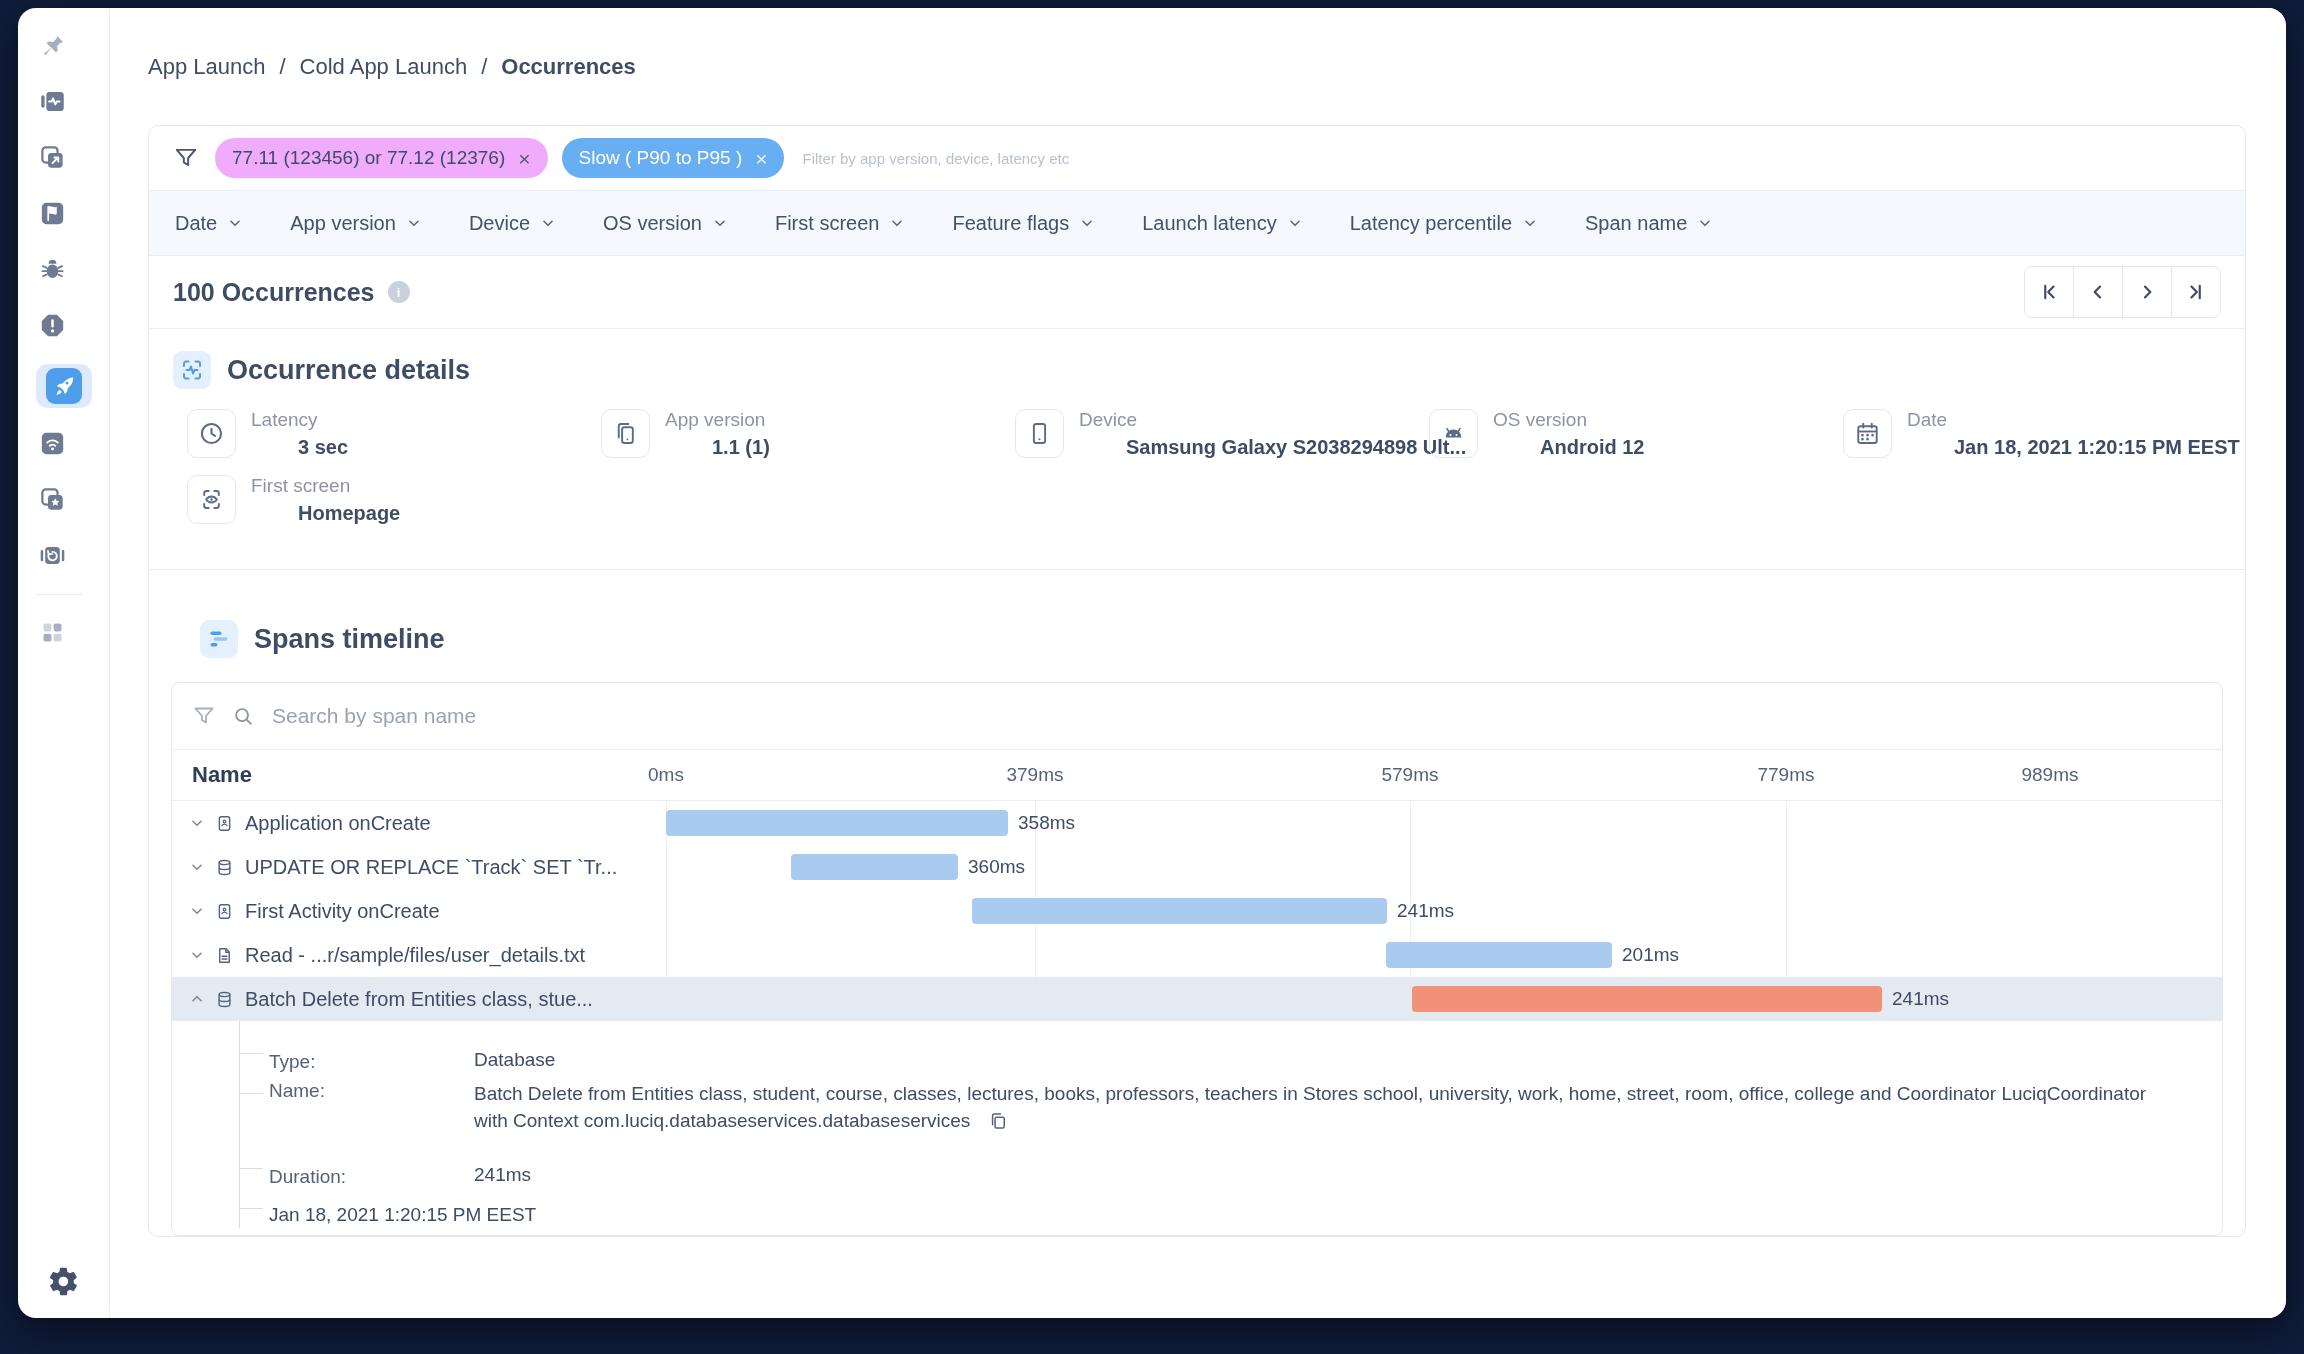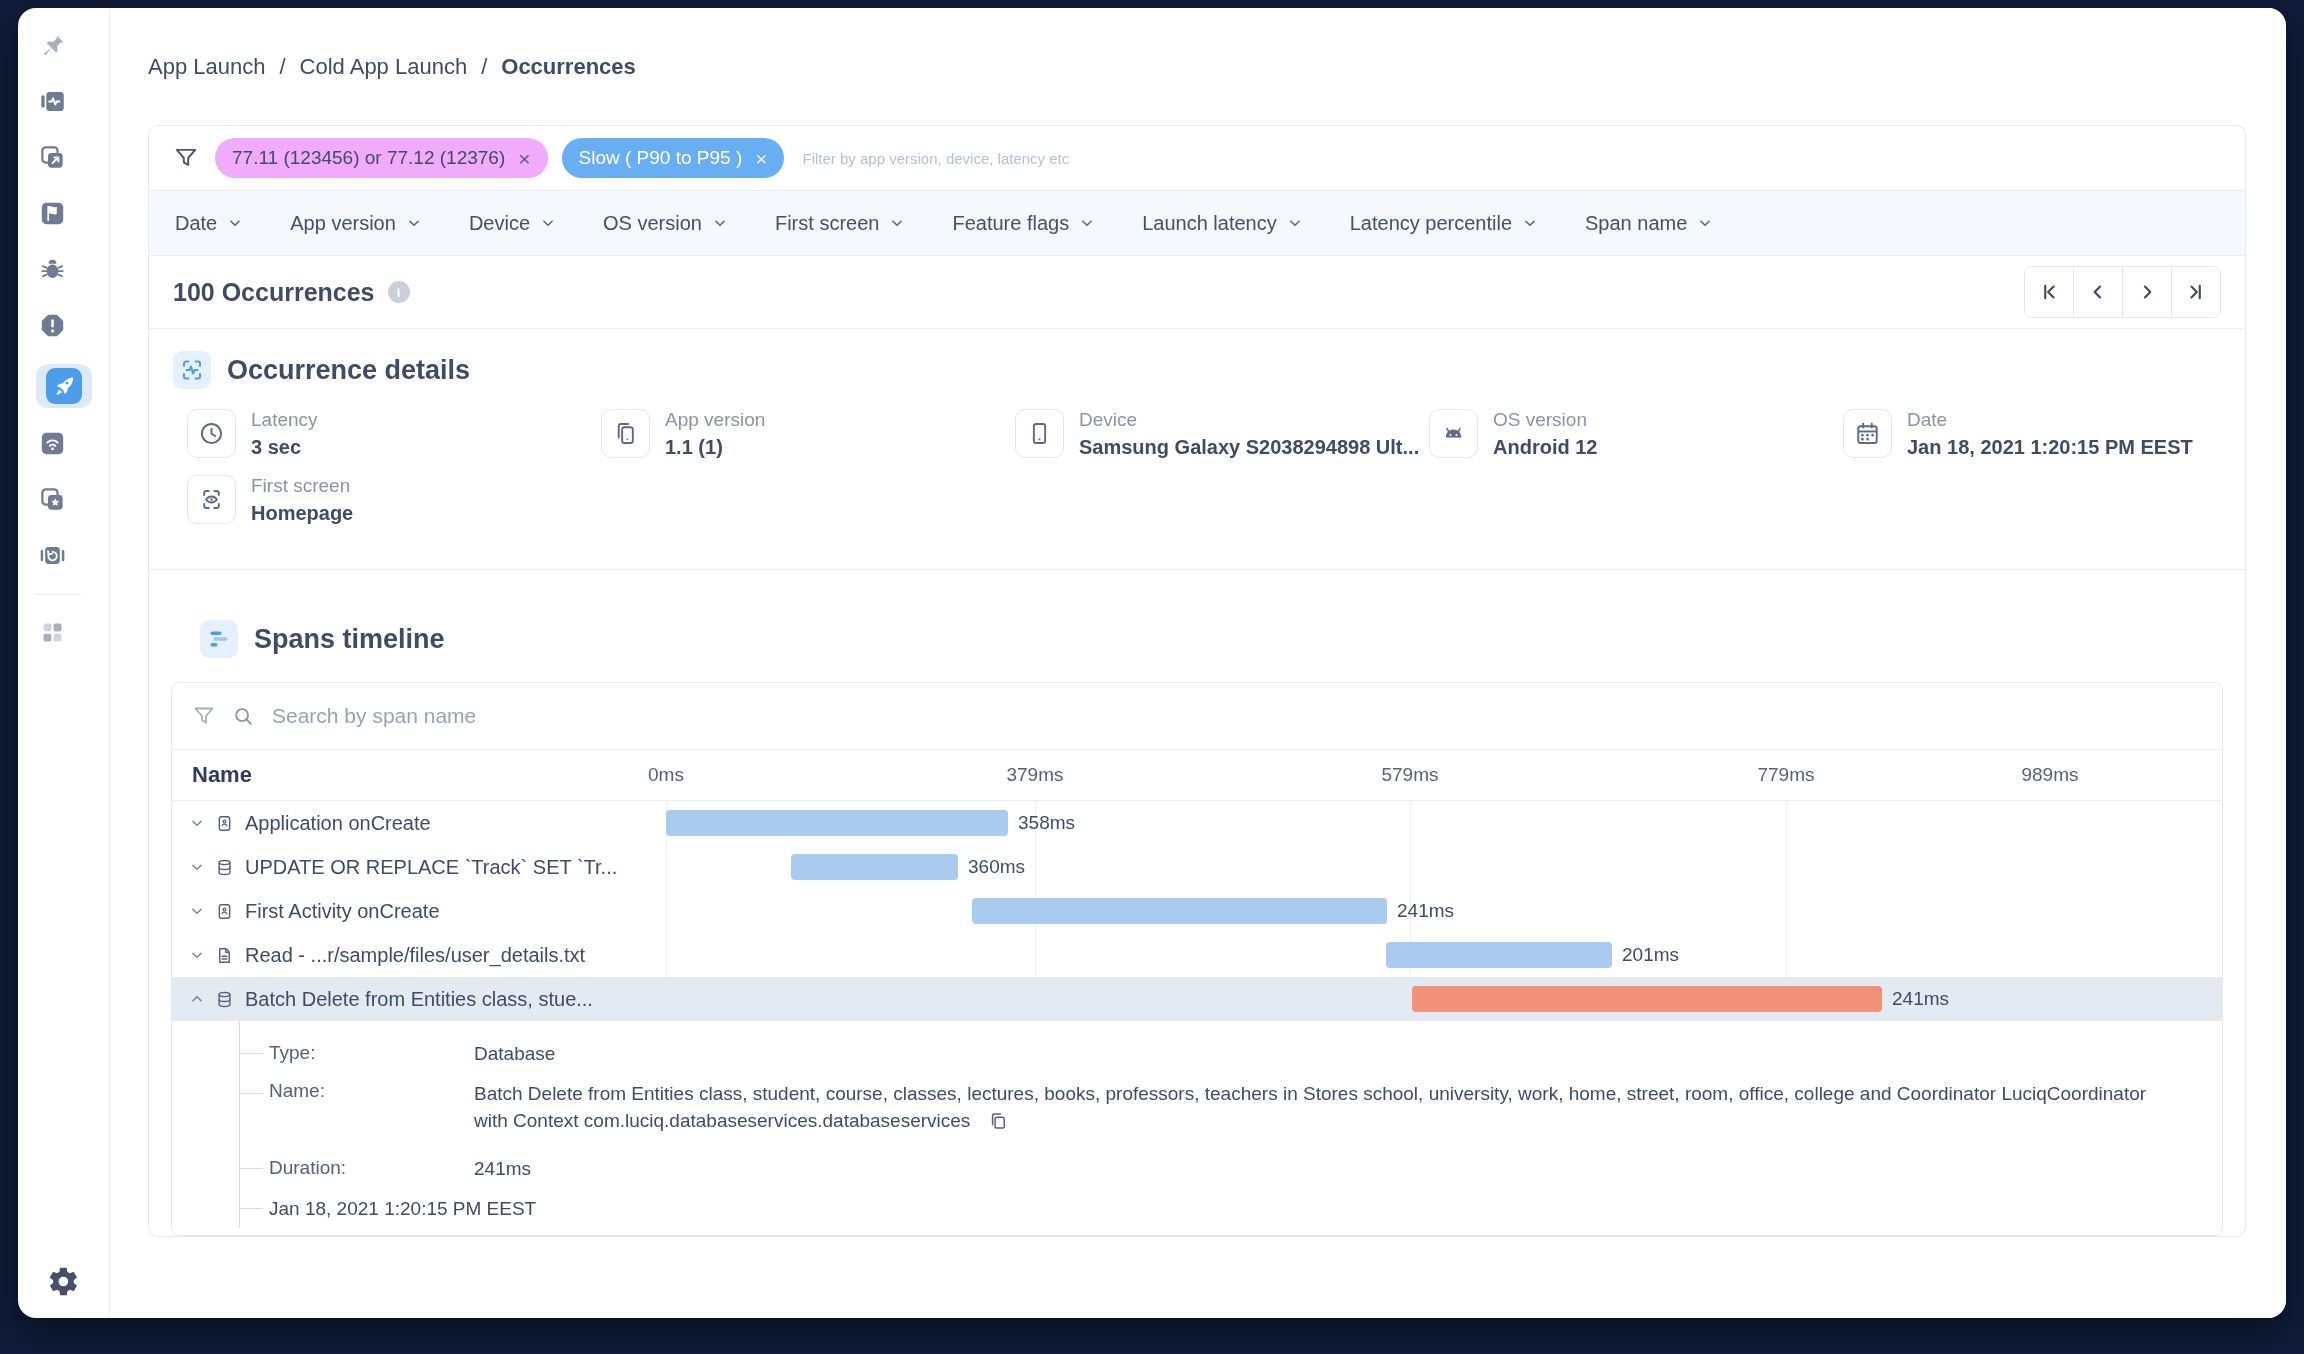--- a/index.html
+++ b/index.html
@@ -54,21 +54,21 @@
   .details-section{height:241px;min-height:241px;box-sizing:border-box;padding:22px 24px 0;border-bottom:1px solid #E9EDF3;}
   .sec-head{display:flex;align-items:center;gap:16px;}
   .sec-icon{width:38px;height:38px;border-radius:9px;background:#E4F0FD;display:flex;align-items:center;justify-content:center;}
   .sec-icon svg{width:24px;height:24px;}
   .sec-head h2{margin:0;font-size:27px;color:#3E4C66;font-weight:700;}
   .fields{display:grid;grid-template-columns:repeat(5,414px);row-gap:16px;margin:20px 0 0 14px;}
   .field{display:flex;gap:15px;align-items:flex-start;}
   .fbox{width:47px;height:47px;border:1px solid #E2E6ED;border-radius:10px;display:flex;align-items:center;justify-content:center;color:#5E6B87;flex-shrink:0;}
   .fbox svg{width:27px;height:27px;}
   .flabel{font-size:19px;color:#8B94A7;margin-bottom:5px;}
-  .fvalue{font-size:20px;color:#3E4C66;font-weight:700;white-space:nowrap;}
+  .fvalue{font-size:20px;color:#3E4C66;font-weight:700;white-space:nowrap;margin-left:47px;}
 
   .spans-section{flex:1;padding:50px 22px 0 24px;box-sizing:border-box;display:flex;flex-direction:column;overflow:hidden;}
   .spans-section .sec-head{margin-bottom:24px;padding-left:27px;}
   .inner-card{flex:1;border:1px solid #E5E8EF;border-radius:8px;overflow:hidden;position:relative;box-sizing:border-box;margin-left:-2px;}
   .search-row{height:66px;display:flex;align-items:center;gap:16px;padding:0 20px;border-bottom:1px solid #E9EDF3;}
   .search-row .funnel{color:#A7AFBD;}
   .search-row .funnel svg{width:24px;height:24px;}
   .mag{display:flex;color:#8B94A7;}
   .mag svg{width:22px;height:22px;}
   .search-input{flex:1;border:none;outline:none;font-size:21px;color:#3E4C66;background:transparent;}
@@ -85,21 +85,21 @@
   .rname{display:flex;align-items:center;gap:11px;padding-left:18px;width:494px;box-sizing:border-box;font-size:20px;color:#3E4C66;white-space:nowrap;overflow:hidden;position:relative;z-index:2;}
   .rchev{display:flex;color:#7C8699;}
   .rchev svg{width:14px;height:14px;}
   .rtype{display:flex;color:#55627E;}
   .rtype svg{width:19px;height:19px;}
   .bar{position:absolute;height:26px;top:9px;border-radius:4px;z-index:1;}
   .bar-label{position:absolute;top:50%;transform:translateY(-50%);font-size:19px;color:#3E4C66;z-index:2;white-space:nowrap;}
 
   .drows{position:relative;padding:12px 24px 0 97px;}
   .tree-vline{position:absolute;left:67px;top:0;bottom:0;width:1px;background:#D8DDE5;}
-  .drow{position:relative;min-height:40px;display:flex;align-items:center;}
+  .drow{position:relative;min-height:40px;display:flex;align-items:flex-end;}
   .drow.tall{min-height:68px;align-items:flex-start;padding-top:7px;}
   .drow::before{content:"";position:absolute;left:-30px;top:20px;width:24px;height:1px;background:#D8DDE5;}
   .dlabel{width:205px;font-size:19px;color:#55617A;flex-shrink:0;}
   .dvalue{font-size:19px;color:#3E4C66;line-height:27px;max-width:1690px;}
   .copy-btn{display:inline-flex;vertical-align:-4px;margin-left:18px;color:#55627E;cursor:pointer;}
   .copy-btn svg{width:20px;height:20px;}
 </style>
 </head>
 <body>
 

